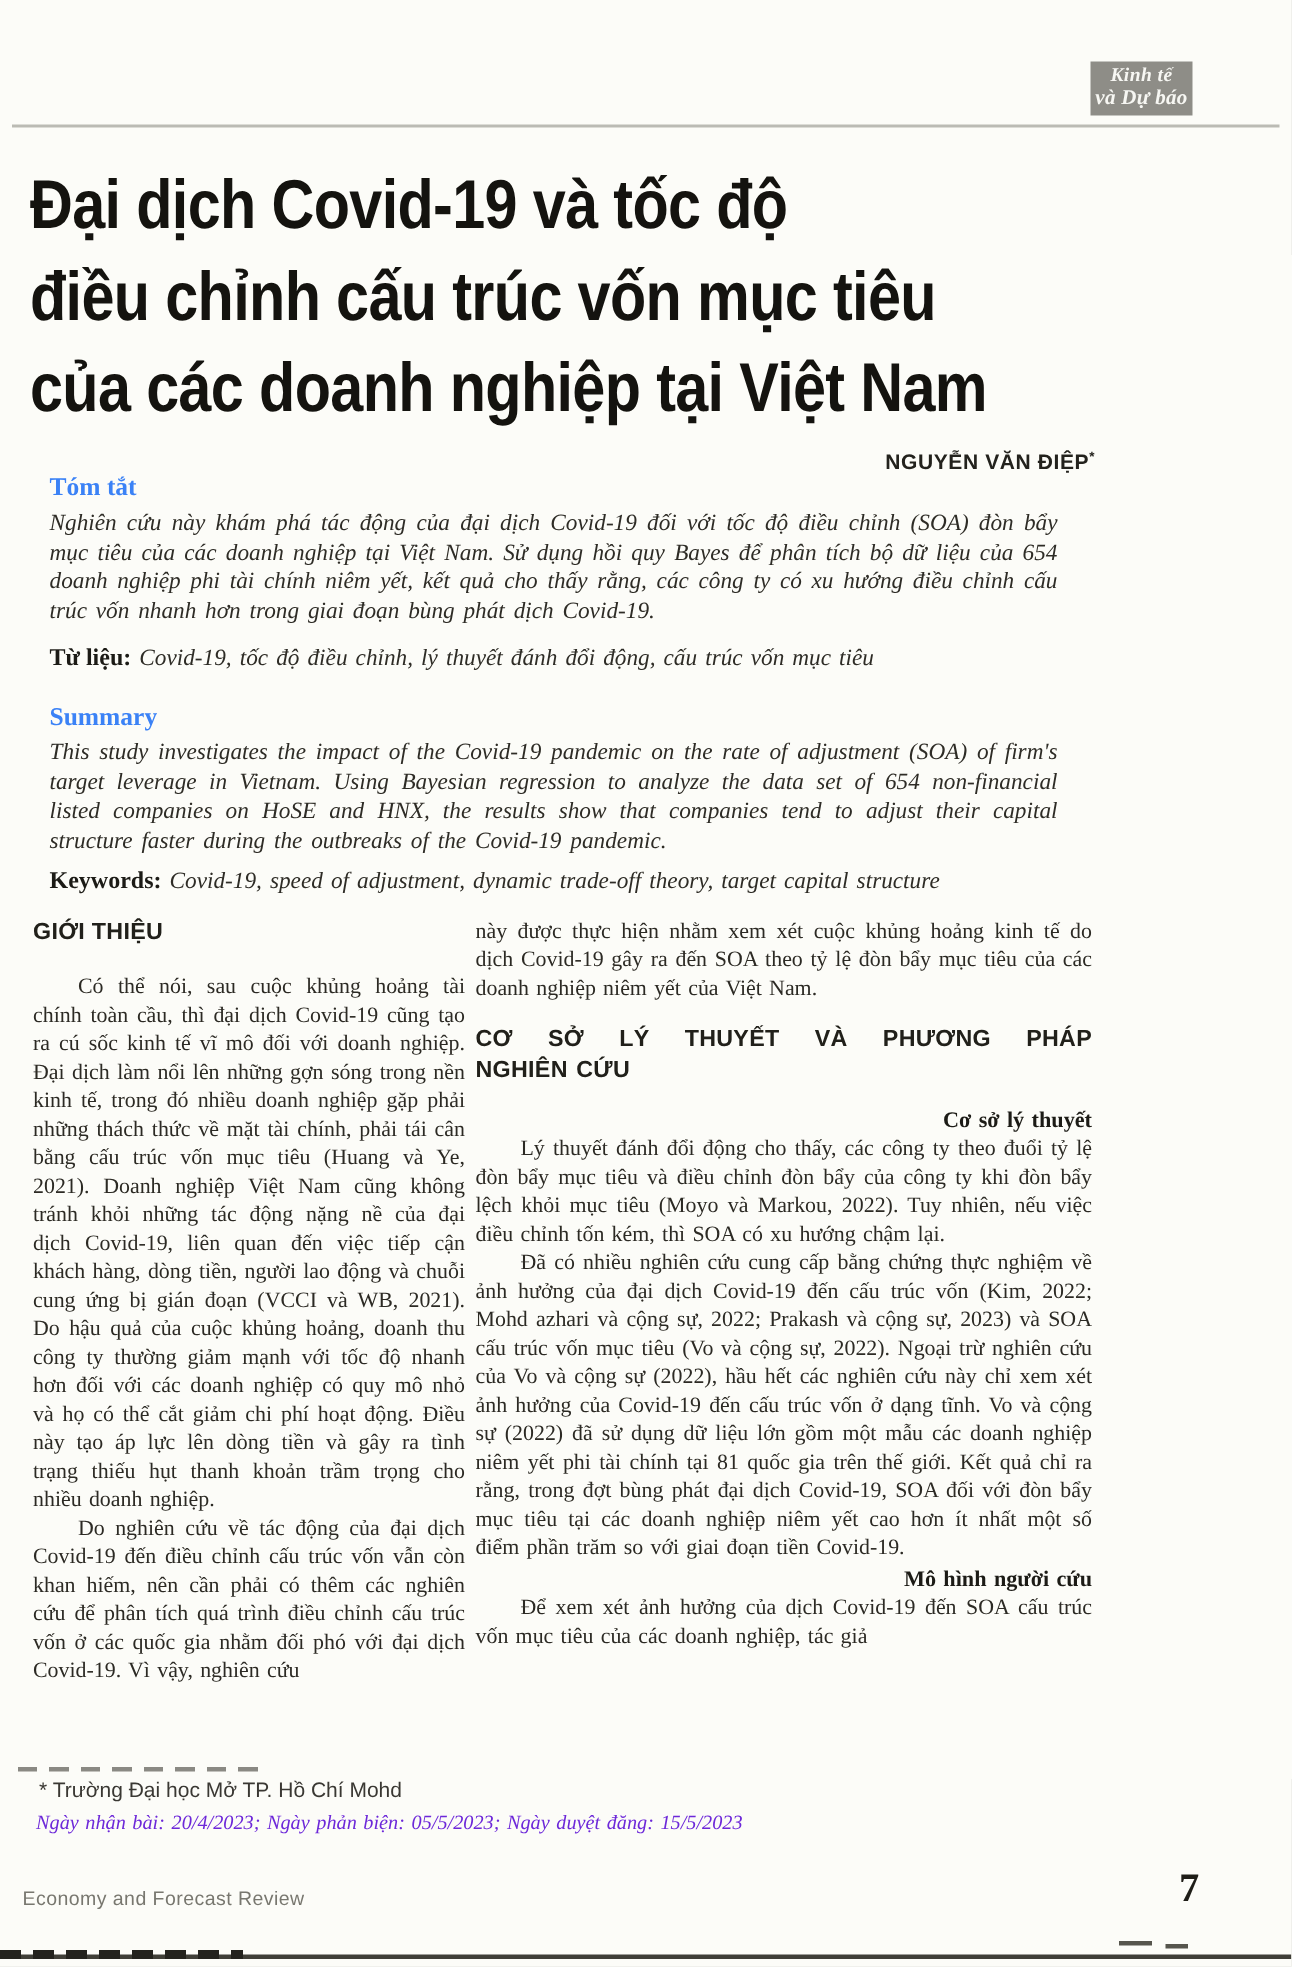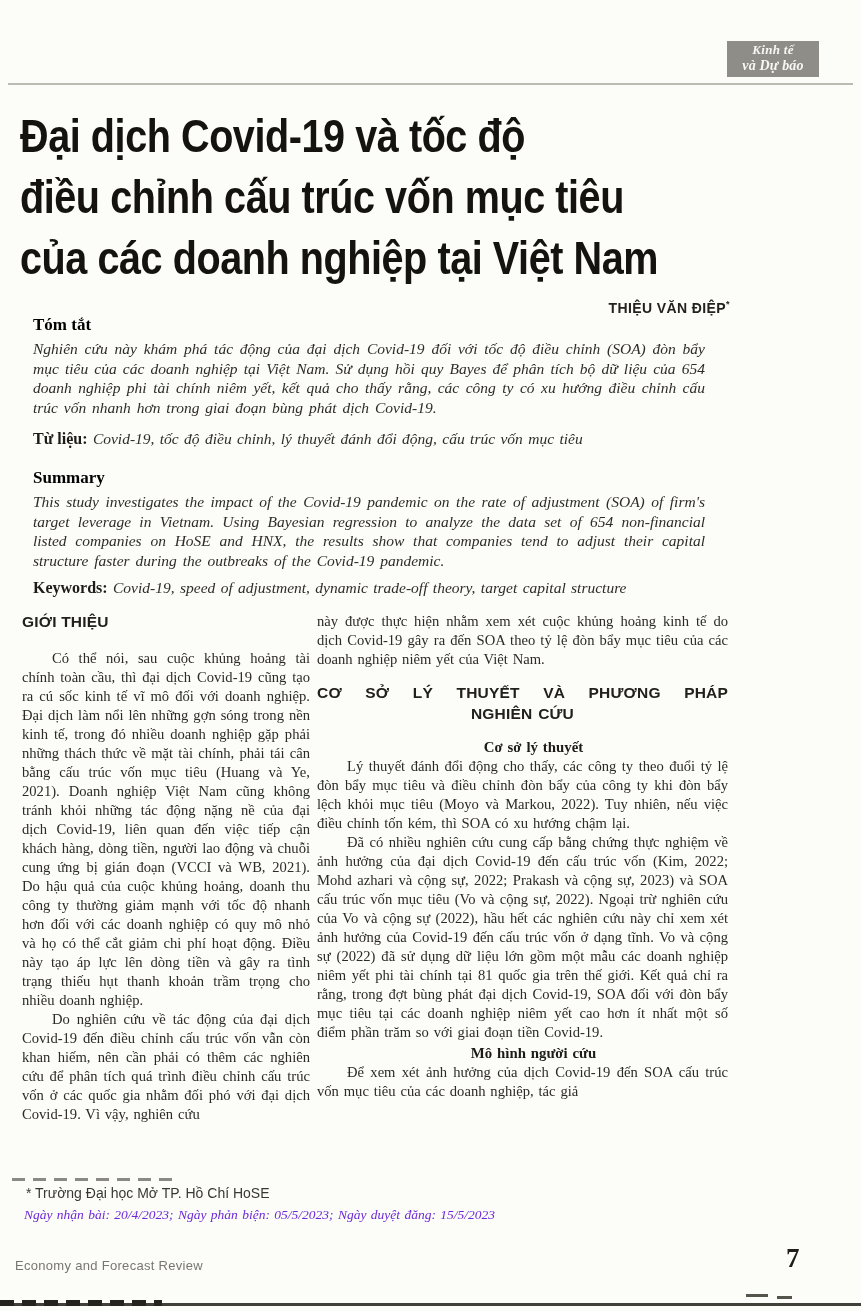--- a/index.html
+++ b/index.html
@@ -7,21 +7,21 @@
     position:relative;
     width:861px;height:1311px;
     background:#fcfcf8;
     font-family:"Liberation Serif", serif;
     color:#2c2a25;
     overflow:hidden;
     margin:0 auto;
   }
   
   .logo{
-    position:absolute;left:727px;top:41px;width:92px;height:36px;
+    position:absolute;left:727px;top:41px;width:68px;height:36px;
     background:#8e8d87;color:#f7f7f3;
     font-family:"Liberation Serif", serif;font-style:italic;font-weight:bold;
     text-align:center;line-height:1.15;box-sizing:border-box;padding-top:2px;
   }
   .logo .l1{display:block;font-size:13px;letter-spacing:.3px;}
   .logo .l2{display:block;font-size:14px;letter-spacing:.2px;}
   .top-rule{position:absolute;left:8px;top:83px;width:845px;height:2px;background:#bbbbb4;}
   
   .title{position:absolute;left:20px;top:106px;color:#14130f;}
   .title .tl{
@@ -34,21 +34,21 @@
   .author{
     position:absolute;left:330px;top:299px;width:400px;text-align:right;
     font-family:"Liberation Sans", sans-serif;font-weight:bold;font-size:14px;
     letter-spacing:.4px;color:#23221d;
   }
   .author sup{font-size:9px;}
   
   .abs{position:absolute;left:33px;width:672px;}
   .abs-vi{top:315px;}
   .abs-en{top:468px;}
-  .abs-h{font-weight:bold;font-size:17px;margin:0 0 4px 0;color:#000000;}
+  .abs-h{font-weight:bold;font-size:17px;margin:0 0 4px 0;color:#3b82f6;}
   .abs-b{
     margin:0;font-style:italic;font-size:15.5px;line-height:19.5px;
     text-align:justify;word-spacing:2px;color:#2e2c26;
   }
   .kw{position:absolute;left:33px;width:680px;font-size:15.5px;color:#2e2c26;}
   .kw-vi{top:430px;}
   .kw-en{top:579px;}
   .kw b{font-style:normal;font-weight:bold;font-size:16px;color:#1c1b16;}
   .kw i{font-style:italic;word-spacing:1.5px;}
   
@@ -62,22 +62,22 @@
   .sec-h{
     font-family:"Liberation Sans", sans-serif;font-weight:bold;font-size:15.5px;
     color:#21201a;margin:0 0 18px 0;text-align:left;word-spacing:normal;letter-spacing:.2px;
   }
   .col p{margin:0;}
   .indent{text-indent:30px;}
   .noindent{text-indent:0;}
   .theory-h{margin:13px 0 0 0;font-family:"Liberation Sans", sans-serif;
     font-weight:bold;font-size:15.5px;color:#21201a;letter-spacing:.2px;line-height:21px;}
   .theory-h .hl1{display:block;text-align:justify;text-align-last:justify;}
-  .theory-h .hl2{display:block;text-align:center;}
-  .sub-h{font-weight:bold;font-size:14.8px;text-indent:22px;margin:14px 0 0 0;color:#1c1b16;text-align:center;}
+  .theory-h .hl2{display:block;text-align:left;}
+  .sub-h{font-weight:bold;font-size:14.8px;text-indent:22px;margin:14px 0 0 0;color:#1c1b16;text-align:right;}
   .sub-h2{margin-top:2px;}
   .after-sub{margin-top:1px;}
   
   .fn-rule{
     position:absolute;left:12px;top:1178px;width:162px;height:3px;
     background:repeating-linear-gradient(90deg,#8a8983 0 13px,transparent 13px 21px);
   }
   .fn-aff{
     position:absolute;left:26px;top:1185px;
     font-family:"Liberation Sans", sans-serif;font-size:14px;color:#3a3833;
@@ -115,21 +115,21 @@
   </div>
 
   <div class="top-rule"></div>
 
   <div class="title">
     <span class="tl">Đại dịch Covid-19 và tốc độ</span>
     <span class="tl">điều chỉnh cấu trúc vốn mục tiêu</span>
     <span class="tl">của các doanh nghiệp tại Việt Nam</span>
   </div>
 
-  <div class="author"><span>THIỆU VĂN ĐIỆP</span><sup>*</sup></div>
+  <div class="author"><span>NGUYỄN VĂN ĐIỆP</span><sup>*</sup></div>
 
   <div class="abs abs-vi">
     <div class="abs-h">Tóm tắt</div>
     <p class="abs-b">Nghiên cứu này khám phá tác động của đại dịch Covid-19 đối với tốc độ điều chỉnh (SOA) đòn bẩy mục tiêu của các doanh nghiệp tại Việt Nam. Sử dụng hồi quy Bayes để phân tích bộ dữ liệu của 654 doanh nghiệp phi tài chính niêm yết, kết quả cho thấy rằng, các công ty có xu hướng điều chỉnh cấu trúc vốn nhanh hơn trong giai đoạn bùng phát dịch Covid-19.</p>
   </div>
 
   <div class="kw kw-vi"><b>Từ liệu:</b><i> Covid-19, tốc độ điều chỉnh, lý thuyết đánh đổi động, cấu trúc vốn mục tiêu</i></div>
 
   <div class="abs abs-en">
     <div class="abs-h">Summary</div>
@@ -151,21 +151,21 @@
       <span class="hl2">NGHIÊN CỨU</span>
     </div>
     <div class="sub-h">Cơ sở lý thuyết</div>
     <p class="indent after-sub">Lý thuyết đánh đổi động cho thấy, các công ty theo đuổi tỷ lệ đòn bẩy mục tiêu và điều chỉnh đòn bẩy của công ty khi đòn bẩy lệch khỏi mục tiêu (Moyo và Markou, 2022). Tuy nhiên, nếu việc điều chỉnh tốn kém, thì SOA có xu hướng chậm lại.</p>
     <p class="indent">Đã có nhiều nghiên cứu cung cấp bằng chứng thực nghiệm về ảnh hưởng của đại dịch Covid-19 đến cấu trúc vốn (Kim, 2022; Mohd azhari và cộng sự, 2022; Prakash và cộng sự, 2023) và SOA cấu trúc vốn mục tiêu (Vo và cộng sự, 2022). Ngoại trừ nghiên cứu của Vo và cộng sự (2022), hầu hết các nghiên cứu này chỉ xem xét ảnh hưởng của Covid-19 đến cấu trúc vốn ở dạng tĩnh. Vo và cộng sự (2022) đã sử dụng dữ liệu lớn gồm một mẫu các doanh nghiệp niêm yết phi tài chính tại 81 quốc gia trên thế giới. Kết quả chỉ ra rằng, trong đợt bùng phát đại dịch Covid-19, SOA đối với đòn bẩy mục tiêu tại các doanh nghiệp niêm yết cao hơn ít nhất một số điểm phần trăm so với giai đoạn tiền Covid-19.</p>
     <div class="sub-h sub-h2">Mô hình người cứu</div>
     <p class="indent after-sub">Để xem xét ảnh hưởng của dịch Covid-19 đến SOA cấu trúc vốn mục tiêu của các doanh nghiệp, tác giả</p>
   </div>
 
   <div class="fn-rule"></div>
-  <div class="fn-aff">* Trường Đại học Mở TP. Hồ Chí HoSE</div>
+  <div class="fn-aff">* Trường Đại học Mở TP. Hồ Chí Mohd</div>
   <div class="fn-dates">Ngày nhận bài: 20/4/2023; Ngày phản biện: 05/5/2023; Ngày duyệt đăng: 15/5/2023</div>
 
   <div class="footer-journal">Economy and Forecast Review</div>
   <div class="footer-page">7</div>
 
   <div class="bottom-bar"></div>
   <div class="bottom-dashes"></div>
   <div class="mark-a"></div>
   <div class="mark-b"></div>
 

